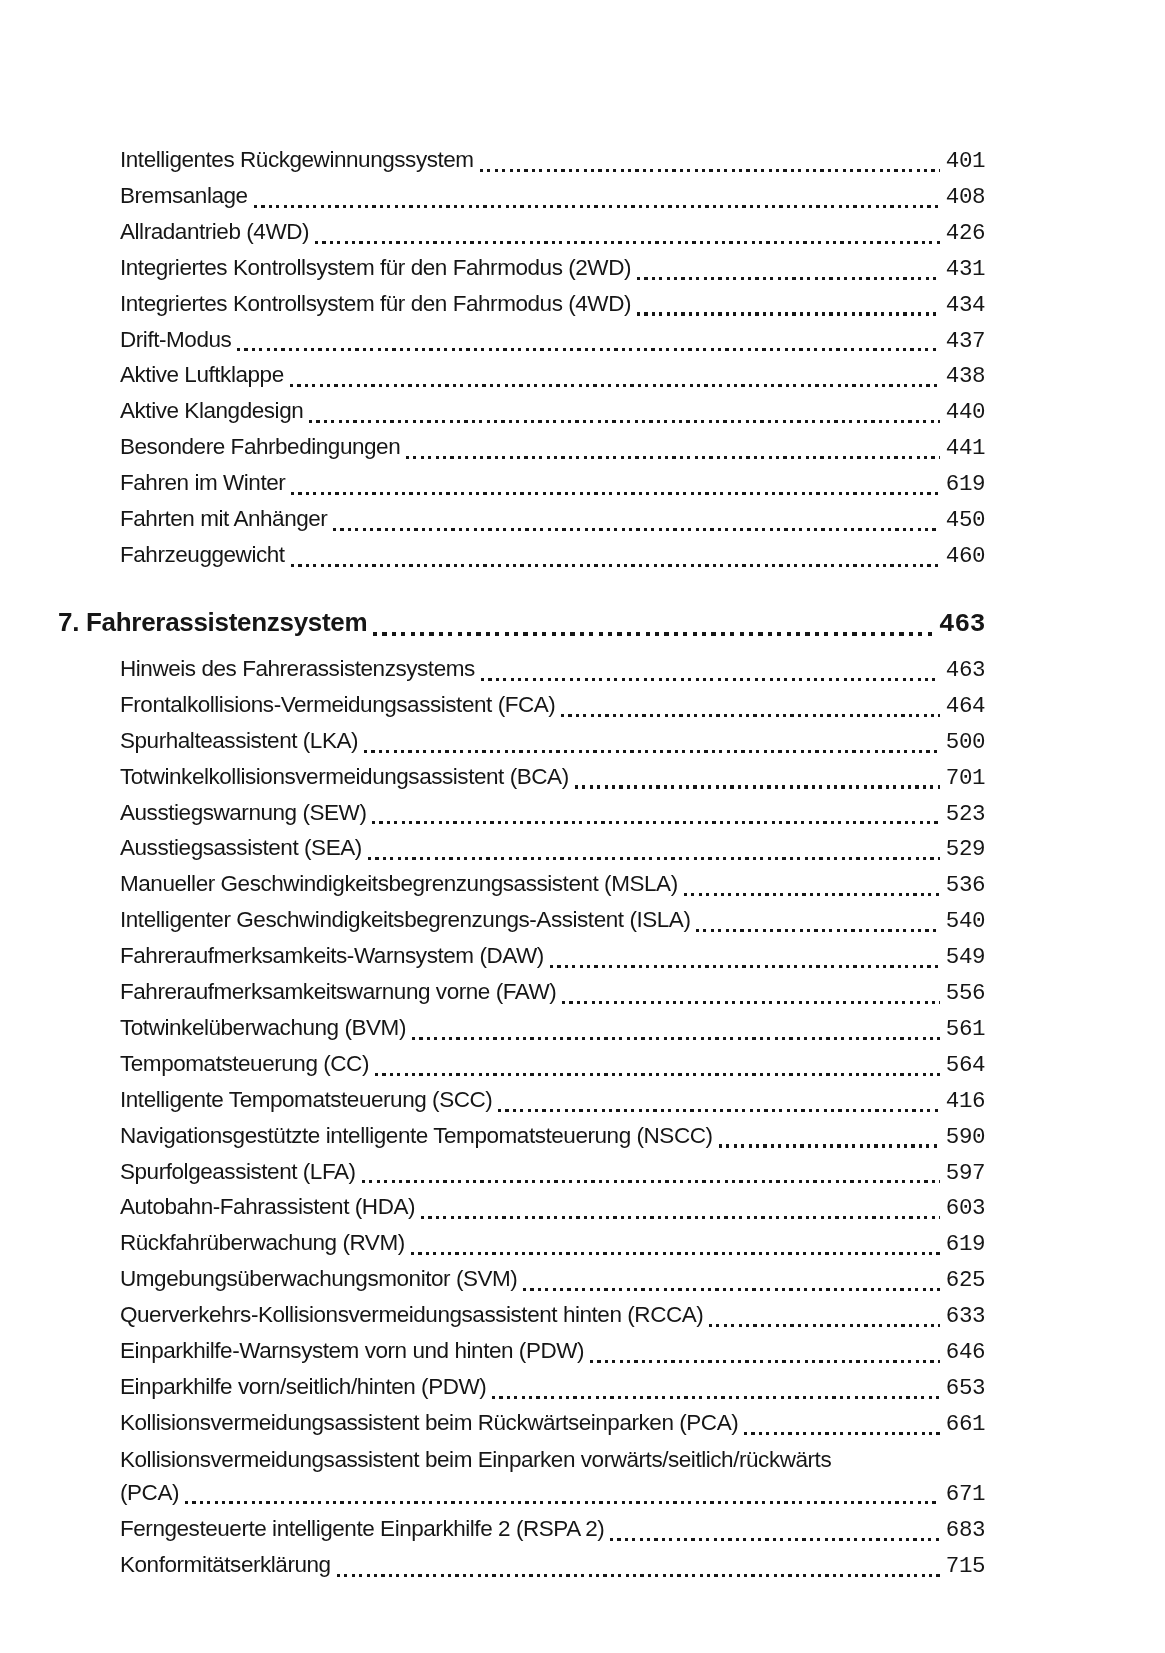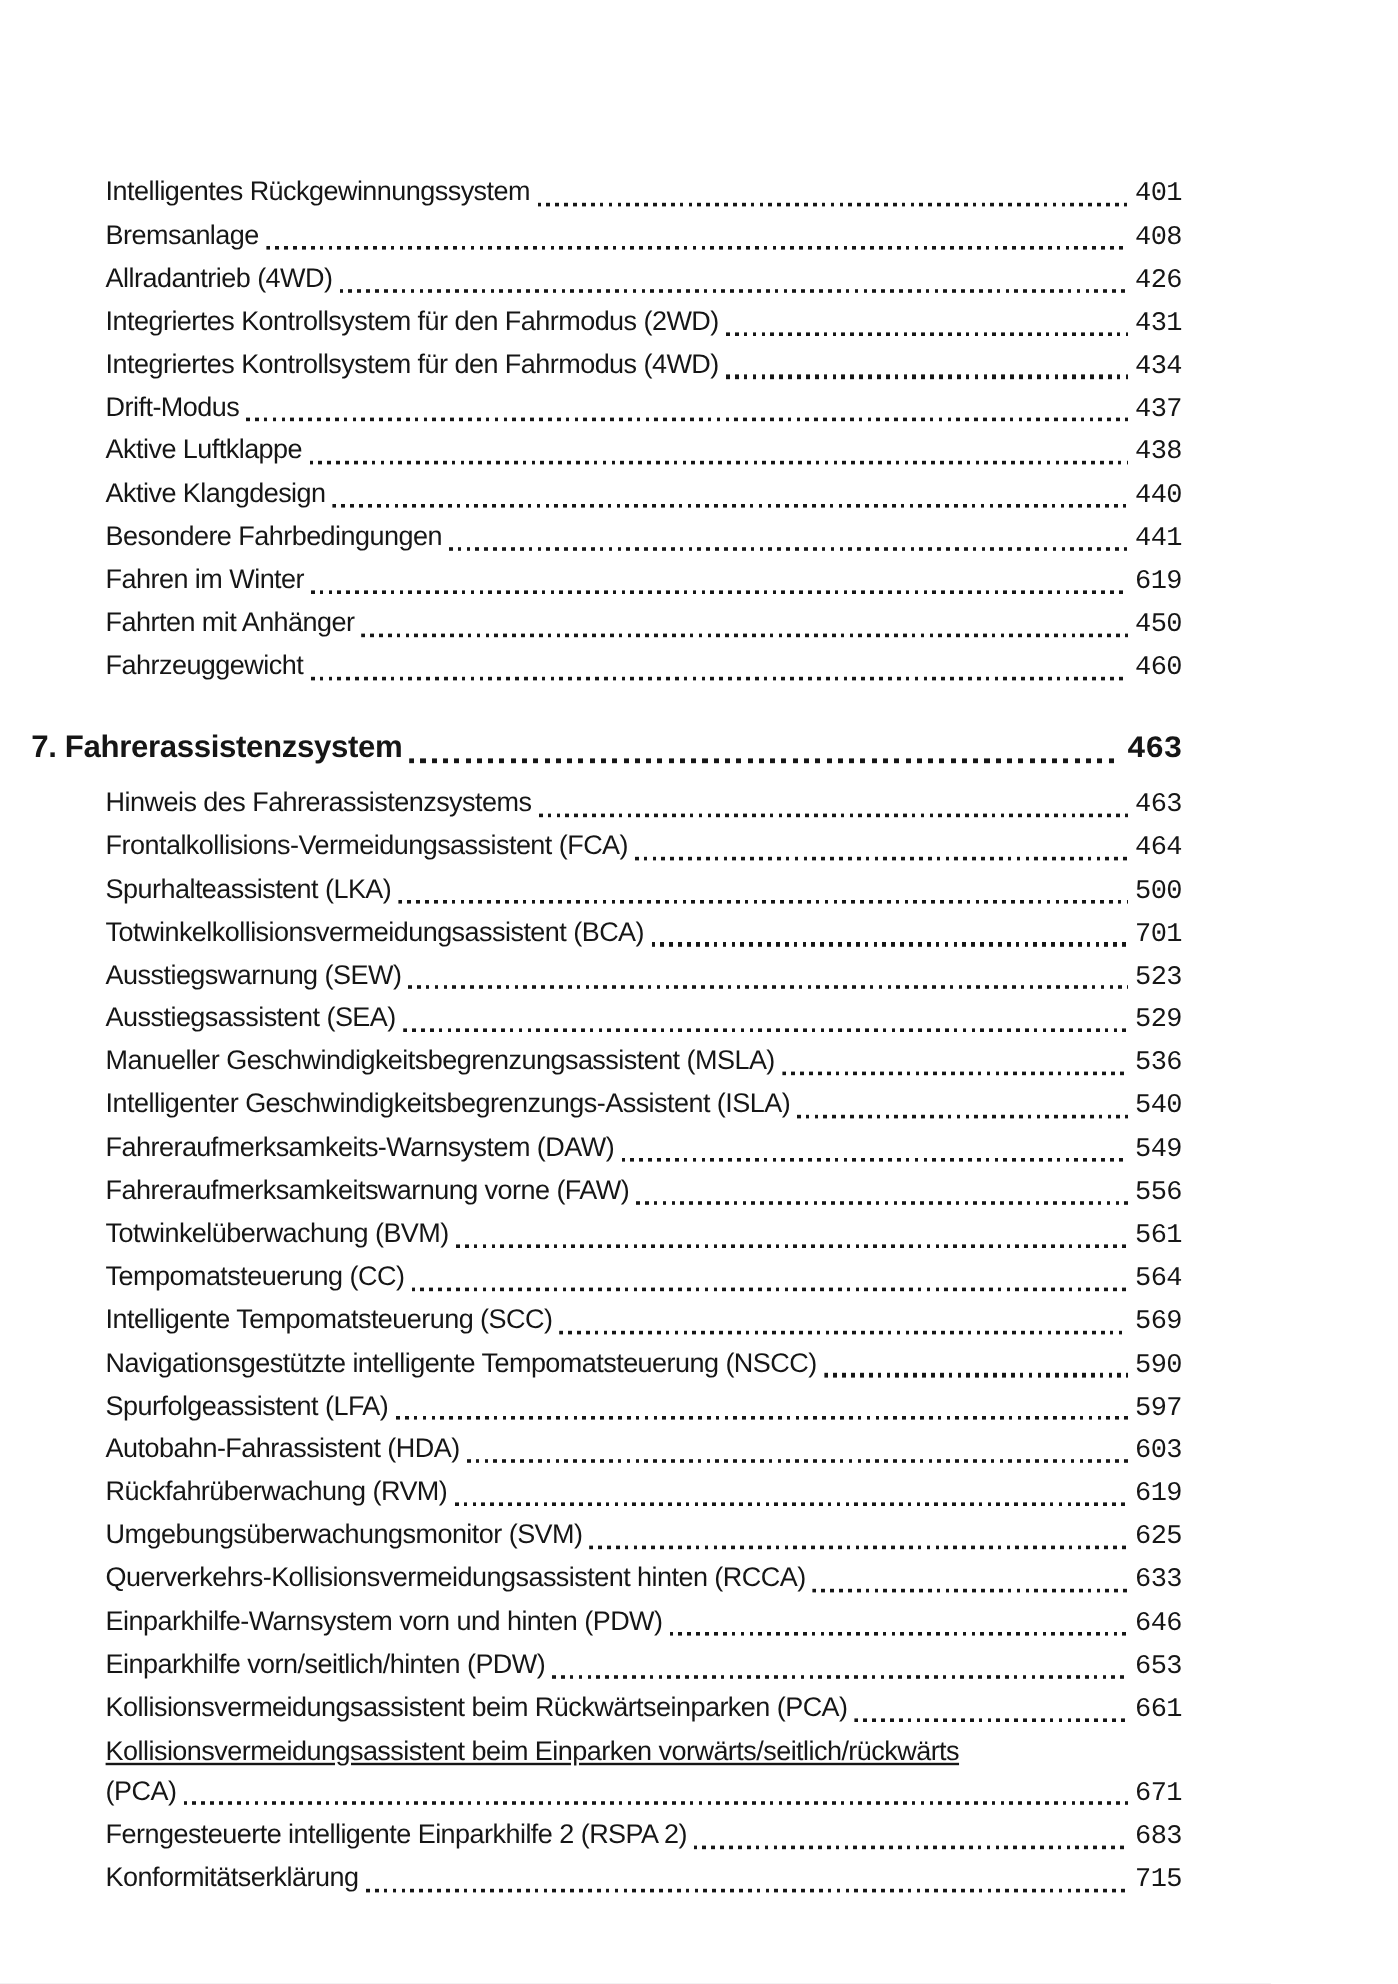--- a/index.html
+++ b/index.html
@@ -9,21 +9,21 @@
     height: 1653px;
     margin: 0 auto;
     background: #ffffff;
     font-family: "Liberation Sans", "DejaVu Sans", sans-serif;
     color: #161616;
     overflow: hidden;
     box-sizing: border-box;
   }
   .toc {
     box-sizing: border-box;
-    padding: 143px 180px 0 88px;
+    padding: 143px 180px 0 120px;
   }
   
   .row {
     display: flex;
     align-items: baseline;
     line-height: 34.9px;
     font-size: 22.5px;
     letter-spacing: -0.45px;
     white-space: nowrap;
   }
@@ -53,21 +53,20 @@
     margin: 0 6px 8px 6px;
     background-image: repeating-linear-gradient(to right, #161616 0 4.2px, transparent 4.2px 9.4px);
   }
   
   .row-block { margin: 1px 0; }
   .row-block .line1 {
     line-height: 33px;
     font-size: 22.5px;
     letter-spacing: -0.45px;
     white-space: nowrap;
-    text-decoration: underline;
   }
   .row-block .row { line-height: 33px; }
 </style>
 </head>
 <body>
 
 <div class="page">
   <main class="toc">
 
     <section id="pre-entries">
@@ -219,21 +218,21 @@
 
   <div class="row">
     <span class="title">Tempomatsteuerung (CC)</span>
     <span class="dots"></span>
     <span class="pagenum">564</span>
   </div>
 
   <div class="row">
     <span class="title">Intelligente Tempomatsteuerung (SCC)</span>
     <span class="dots"></span>
-    <span class="pagenum">569</span>
+    <span class="pagenum">416</span>
   </div>
 
   <div class="row">
     <span class="title">Navigationsgestützte intelligente Tempomatsteuerung (NSCC)</span>
     <span class="dots"></span>
     <span class="pagenum">590</span>
   </div>
 
   <div class="row">
     <span class="title">Spurfolgeassistent (LFA)</span>

